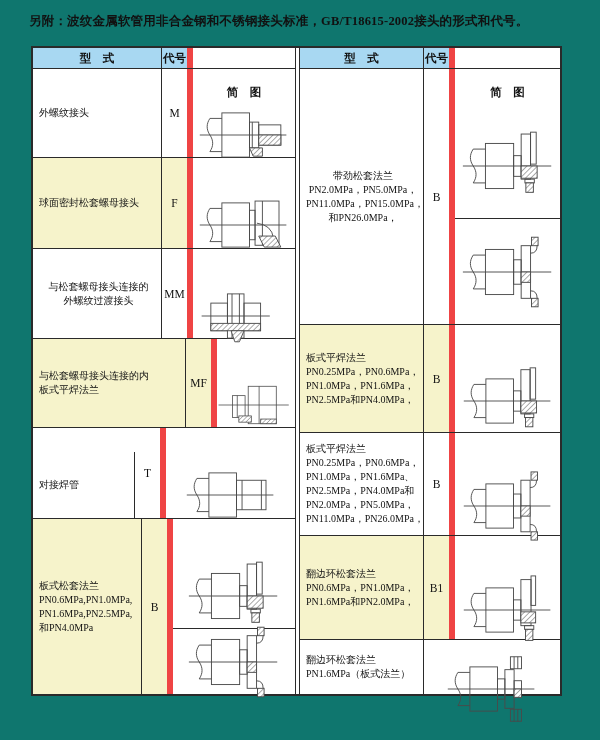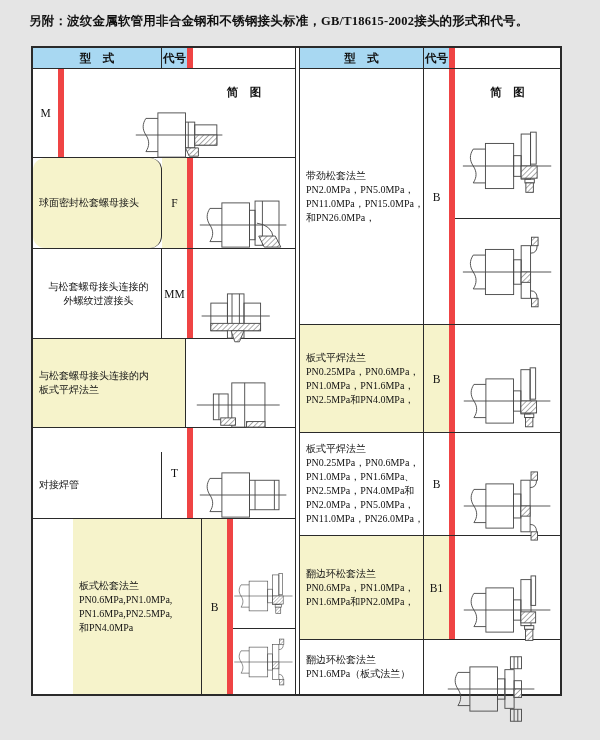--- a/index.html
+++ b/index.html
@@ -1,21 +1,21 @@
 <!DOCTYPE html>
 <html><head>
 <meta charset="utf-8">
 <style>
   html,body{margin:0;padding:0;}
   body{
     width:600px;height:740px;background:#ffffff;
     font-family:"Liberation Serif","DejaVu Serif",serif;
     color:#111;
   }
-  .page{position:relative;width:600px;height:740px;background:#e5e5e5;overflow:hidden;}
+  .page{position:relative;width:600px;height:740px;background:#0f766e;overflow:hidden;}
   .title{
     position:absolute;left:29px;top:13px;width:545px;
     font-size:12.5px;font-weight:bold;letter-spacing:.2px;white-space:nowrap;
   }
   .tbl{
     position:absolute;left:31px;top:46px;width:531px;height:650px;
     border:2px solid #2a2a2a;background:#fff;display:flex;box-sizing:border-box;
   }
   .half{display:flex;flex-direction:column;height:100%;}
   .half.left{width:262px;}
@@ -48,20 +48,23 @@
 <div class="page">
   <div class="title">另附：波纹金属软管用非合金钢和不锈钢接头标准，GB/T18615-2002接头的形式和代号。</div>
   <div class="tbl">
     <div class="half left" id="half-left">
         <div class="row hdr">
           <div class="cell c-type" style="width: 129px;">型　式</div>
           <div class="cell c-code">代号</div>
           <div class="cell c-diag">简　图</div>
         </div>
         <div class="row" style="height: 89px;">
+          <div class="cell c-type" style="width: 129px;">
+            <div class="line">外螺纹接头</div>
+          </div>
           <div class="cell c-code">M</div>
           <div class="cell c-diag">
             <div class="subcell">
               <svg viewBox="0 0 100 76" width="94" height="70">
                 <defs>
                   <pattern id="h1" patternUnits="userSpaceOnUse" width="4" height="4" patternTransform="rotate(45)">
                     <rect x="0" y="0" width="4" height="4" fill="#fff"></rect>
                     <line x1="0" y1="0" x2="0" y2="4" stroke="#4a4a4a" stroke-width="1"></line>
                   </pattern>
                 </defs>
@@ -75,21 +78,21 @@
                   <line x1="59" y1="24" x2="59" y2="52"></line>
                   <rect x="66" y="27" width="24" height="22" fill="none"></rect>
                   <rect x="66" y="38" width="24" height="11" fill="url(#h1)"></rect>
                   <path d="M56,52 L70,52 L70,61 L60,61 Z" fill="url(#h1)"></path>
                 </g>
               </svg>
             </div>
           </div>
         </div>
         <div class="row" style="height: 91px;">
-          <div class="cell c-type hl" style="width: 129px; border-radius: 12px;">
+          <div class="cell c-type hl" style="width: 129px;">
             <div class="line">球面密封松套螺母接头</div>
           </div>
           <div class="cell c-code hl">F</div>
           <div class="cell c-diag">
             <div class="subcell">
               <svg viewBox="0 0 100 76" width="94" height="70">
                 <defs>
                   <pattern id="h2" patternUnits="userSpaceOnUse" width="4" height="4" patternTransform="rotate(45)">
                     <rect x="0" y="0" width="4" height="4" fill="#fff"></rect>
                     <line x1="0" y1="0" x2="0" y2="4" stroke="#4a4a4a" stroke-width="1"></line>
@@ -138,20 +141,21 @@
                 </g>
               </svg>
             </div>
           </div>
         </div>
         <div class="row" style="height: 89px;">
           <div class="cell c-type hl" style="width: 153px;">
             <div class="line">与松套螺母接头连接的内</div>
             <div class="line">板式平焊法兰</div>
           </div>
+          <div class="cell c-code hl">MF</div>
           <div class="cell c-diag">
             <div class="subcell">
               <svg viewBox="0 0 100 76" width="94" height="70">
                 <defs>
                   <pattern id="h4" patternUnits="userSpaceOnUse" width="4" height="4" patternTransform="rotate(45)">
                     <rect x="0" y="0" width="4" height="4" fill="#fff"></rect>
                     <line x1="0" y1="0" x2="0" y2="4" stroke="#4a4a4a" stroke-width="1"></line>
                   </pattern>
                 </defs>
                 <g stroke="#4a4a4a" stroke-width="1" fill="none">
@@ -161,21 +165,21 @@
                   <rect x="40" y="14" width="36" height="48" fill="none"></rect>
                   <line x1="54" y1="14" x2="54" y2="62"></line>
                   <rect x="28" y="52" width="16" height="8" fill="url(#h4)"></rect>
                   <rect x="56" y="56" width="20" height="6" fill="url(#h4)"></rect>
                 </g>
               </svg>
             </div>
           </div>
         </div>
         <div class="row" style="height: 91px;">
-          <div class="cell c-type" style="width: 129px; margin-top: 24px;">
+          <div class="cell c-type" style="width: 102px; margin-top: 24px;">
             <div class="line">对接焊管</div>
           </div>
           <div class="cell c-code">T</div>
           <div class="cell c-diag">
             <div class="subcell">
               <svg viewBox="0 0 100 76" width="94" height="70">
                 <defs>
                   <pattern id="h5" patternUnits="userSpaceOnUse" width="4" height="4" patternTransform="rotate(45)">
                     <rect x="0" y="0" width="4" height="4" fill="#fff"></rect>
                     <line x1="0" y1="0" x2="0" y2="4" stroke="#4a4a4a" stroke-width="1"></line>
@@ -189,21 +193,21 @@
                   <line x1="2" y1="38" x2="96" y2="38"></line>
                   <rect x="56" y="22" width="32" height="32" fill="none"></rect>
                   <line x1="62" y1="22" x2="62" y2="54"></line>
                   <line x1="83" y1="22" x2="83" y2="54"></line>
                 </g>
               </svg>
             </div>
           </div>
         </div>
         <div class="row last">
-          <div class="cell c-type hl" style="width: 129px; margin-left: 40px;">
+          <div class="cell c-type hl" style="width: 109px;">
             <div class="line">板式松套法兰</div>
             <div class="line">PN0.6MPa,PN1.0MPa,</div>
             <div class="line">PN1.6MPa,PN2.5MPa,</div>
             <div class="line">和PN4.0MPa</div>
           </div>
           <div class="cell c-code hl">B</div>
           <div class="cell c-diag">
             <div class="subcell">
               <svg viewBox="0 0 100 76" width="94" height="78">
                 <defs>
@@ -254,21 +258,21 @@
           </div>
         </div>
       </div>
     <div class="mid"></div>
     <div class="half right" id="half-right">
         <div class="row hdr">
           <div class="cell c-type" style="width: 124px;">型　式</div>
           <div class="cell c-code">代号</div>
           <div class="cell c-diag">简　图</div>
         </div>
-        <div class="row" style="height: 256px;">
+        <div class="row" style="height: 256px; text-align: center;">
           <div class="cell c-type" style="width: 124px;">
             <div class="line">带劲松套法兰</div>
             <div class="line">PN2.0MPa，PN5.0MPa，</div>
             <div class="line">PN11.0MPa，PN15.0MPa，</div>
             <div class="line">和PN26.0MPa，</div>
           </div>
           <div class="cell c-code">B</div>
           <div class="cell c-diag">
             <div class="subcell">
               <svg viewBox="0 0 100 76" width="94" height="78">

